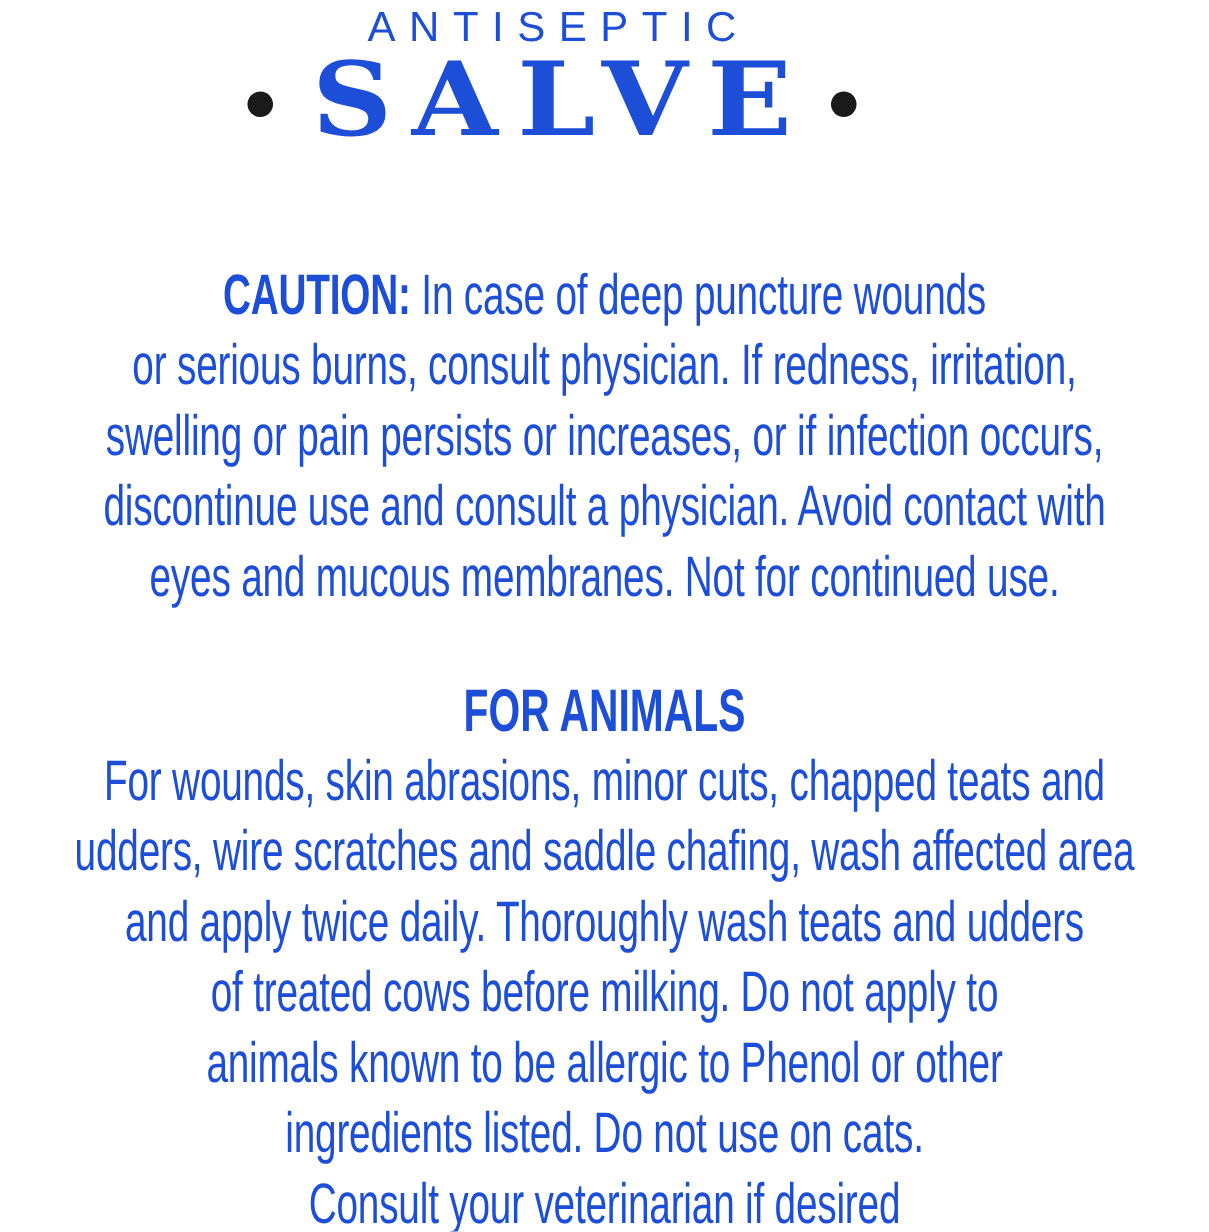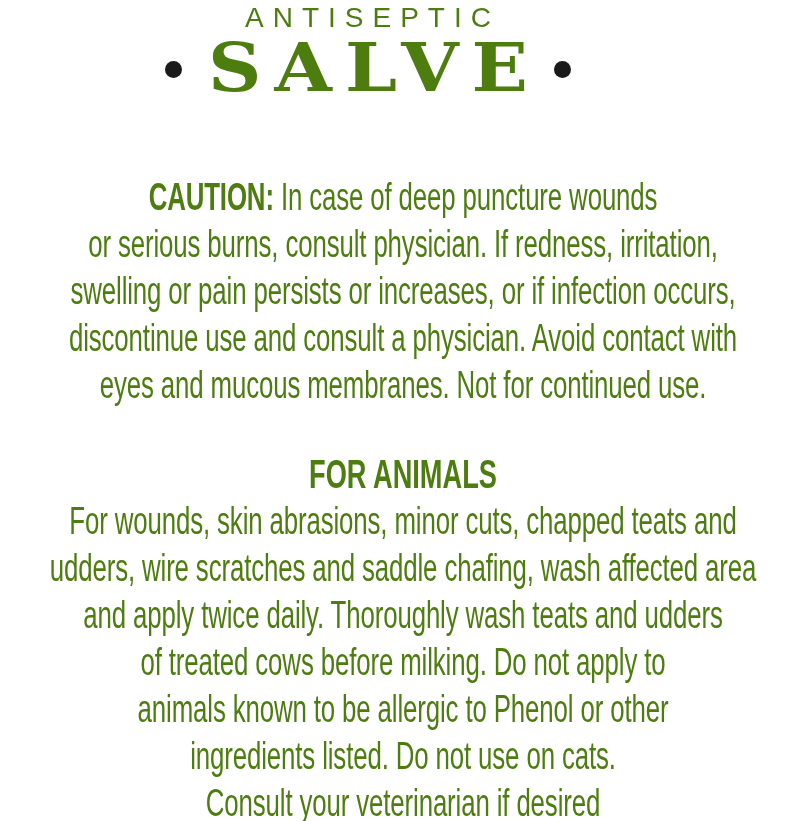--- a/index.html
+++ b/index.html
@@ -5,21 +5,21 @@
   * { margin: 0; padding: 0; box-sizing: border-box; }
   html, body {
     width: 806px; height: 821px;
     overflow: hidden;
     background: #ffffff;
   }
   .label-panel {
     position: relative;
     width: 736px; height: 821px;
     font-family: "Liberation Sans", sans-serif;
-    color: #4d7c0f;
+    color: #1d4ed8;
   }
   
   .product-type {
     text-align: center;
     padding-top: 3px;
     font-size: 28px;
     line-height: 30px;
     font-weight: 500;
     letter-spacing: 9px;
     text-indent: 9px; 

